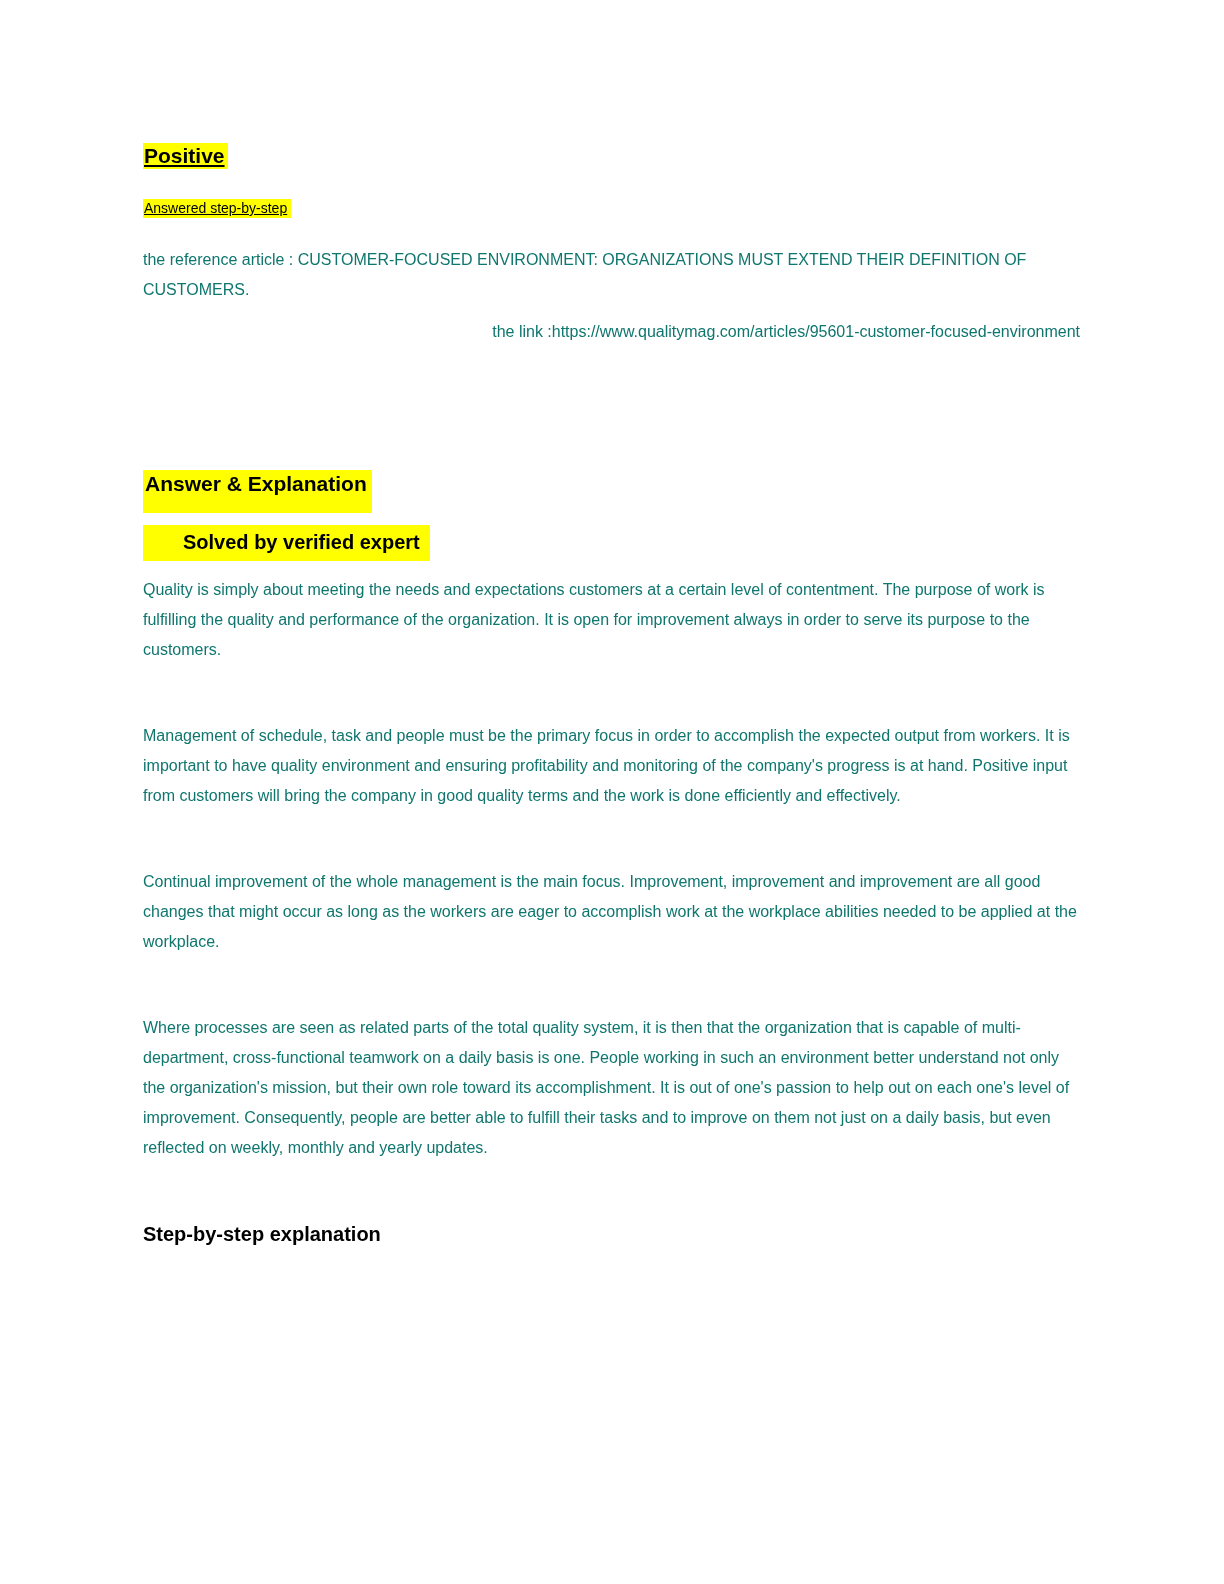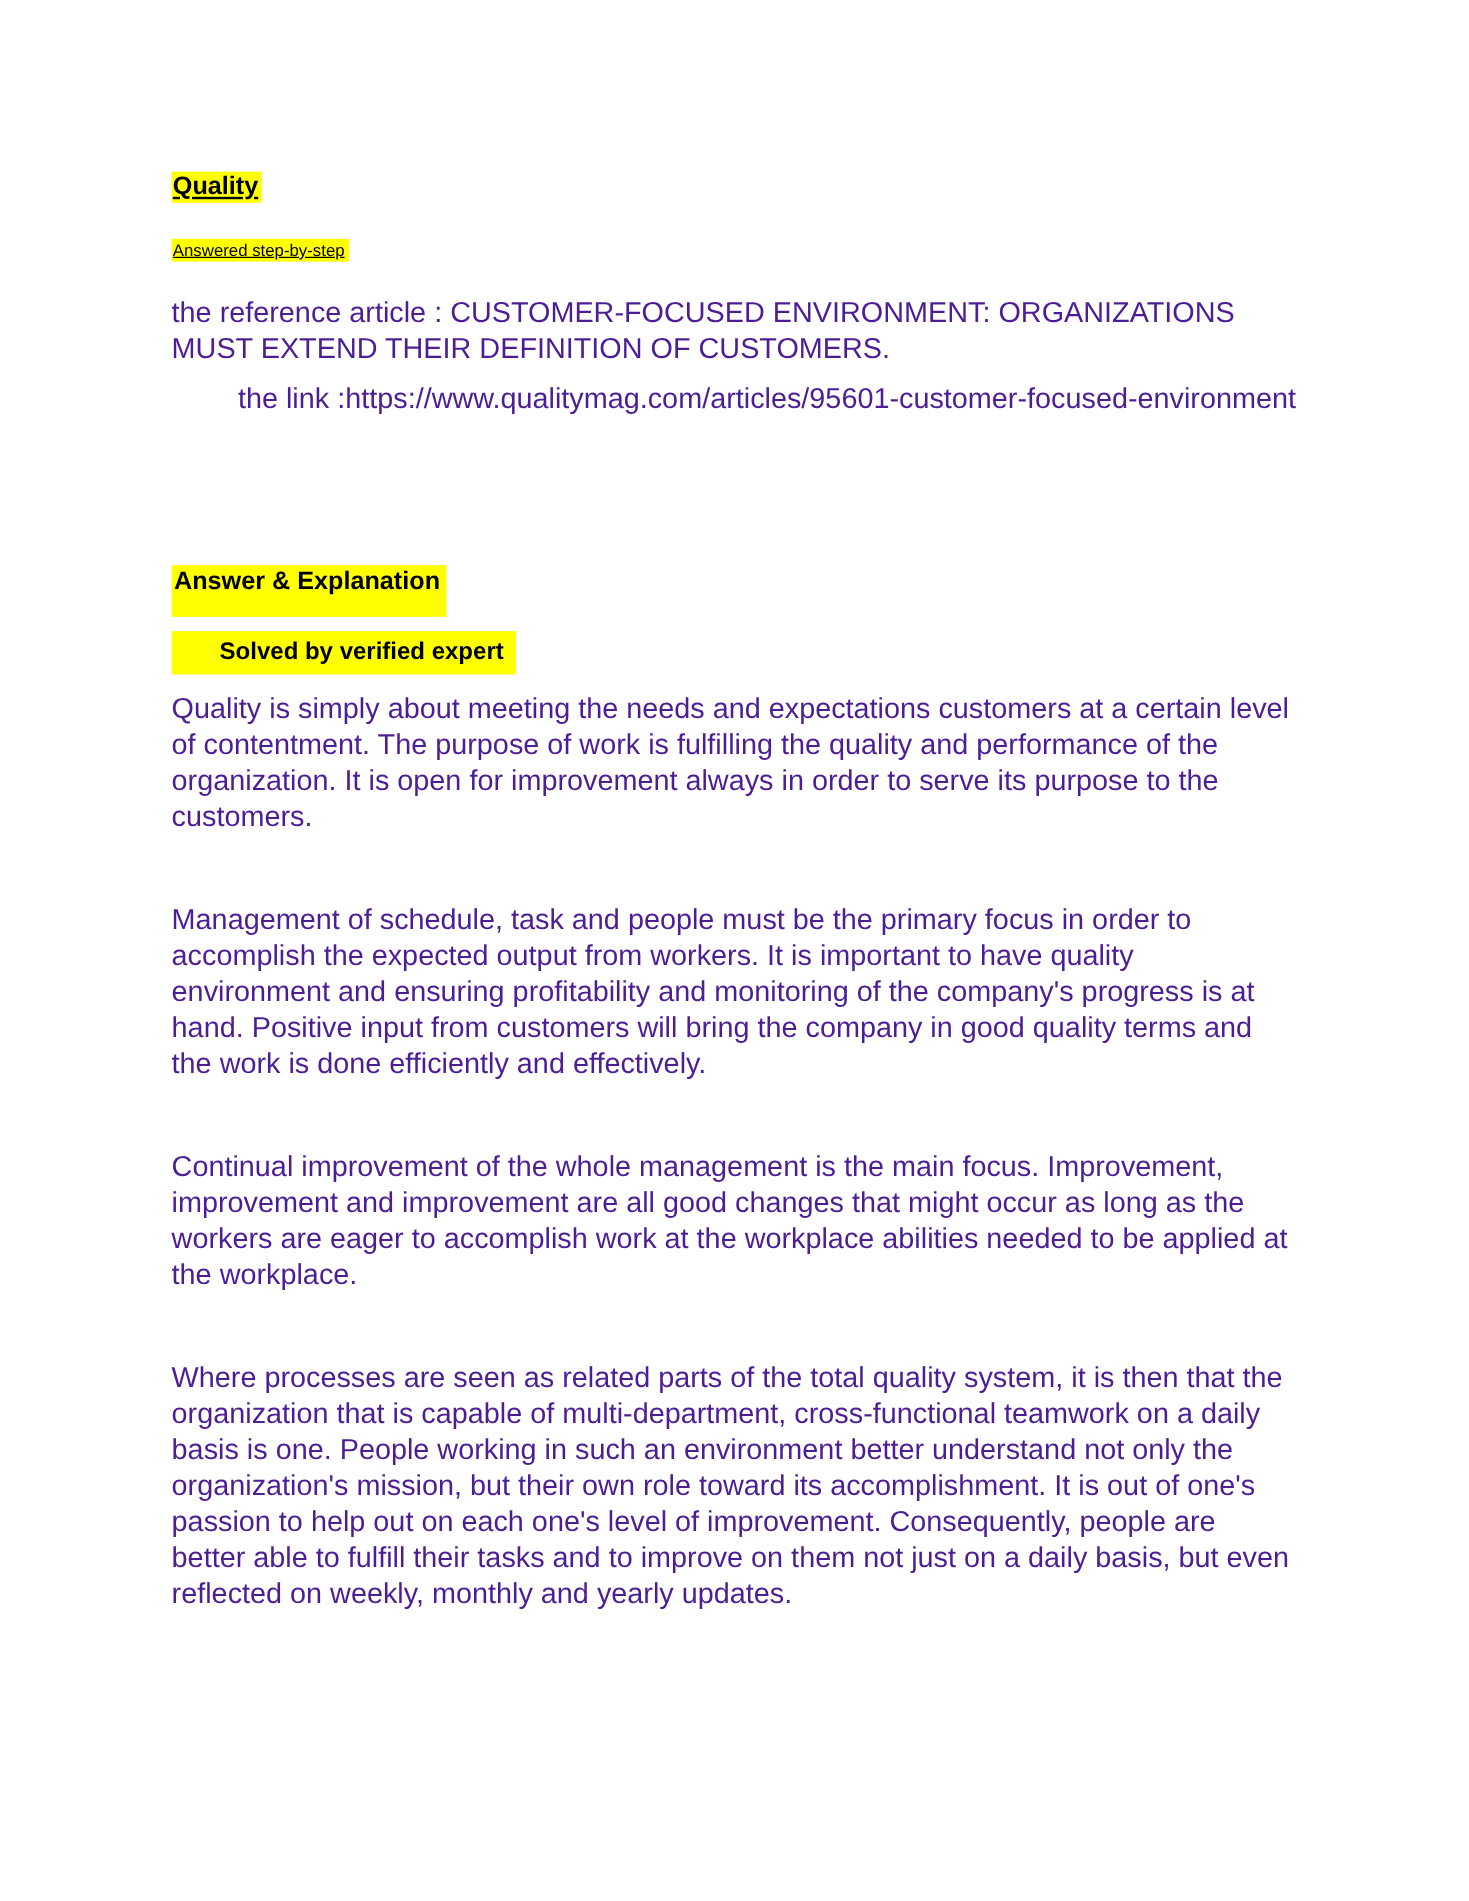--- a/index.html
+++ b/index.html
@@ -36,23 +36,23 @@
   .answered-row { margin-bottom: 24px; line-height: 26px; }
   .answered-label {
     display: inline;
     font-size: 14px;
     font-weight: normal;
     text-decoration: underline;
     padding: 1px 4px 2px 1px;
   }
 
   .body-para {
-    font-size: 24px;
+    font-size: 16px;
     line-height: 30px;
-    color: #4c1d95;
+    color: #0f766e;
   }
 
   .reference-para { margin-bottom: 12px; }
   .link-para { margin-bottom: 124px; text-align: right; }
 
   
   .answer-heading-row { margin-bottom: 26px; line-height: 26px; }
   .answer-heading {
     display: inline;
     font-size: 21px;
@@ -78,21 +78,21 @@
     line-height: 30px;
   }
 </style>
 </head>
 <body>
 
 <div class="page">
   <div class="content">
 
     <div class="question-heading-row">
-      <span class="question-heading hl">Quality</span>
+      <span class="question-heading hl">Positive</span>
     </div>
 
     <div class="answered-row">
       <span class="answered-label hl">Answered step-by-step</span>
     </div>
 
     <p class="body-para reference-para">the reference article : CUSTOMER-FOCUSED ENVIRONMENT: ORGANIZATIONS MUST EXTEND THEIR DEFINITION OF CUSTOMERS.</p>
 
     <p class="body-para link-para">the link :https://www.qualitymag.com/articles/95601-customer-focused-environment</p>
 
@@ -106,15 +106,16 @@
 
     <p class="body-para answer-para">Quality is simply about meeting the needs and expectations customers at a certain level of contentment. The purpose of work is fulfilling the quality and performance of the organization. It is open for improvement always in order to serve its purpose to the customers.</p>
 
     <p class="body-para answer-para">Management of schedule, task and people must be the primary focus in order to accomplish the expected output from workers. It is important to have quality environment and ensuring profitability and monitoring of the company's progress is at hand. Positive input from customers will bring the company in good quality terms and the work is done efficiently and effectively.</p>
 
     <p class="body-para answer-para">Continual improvement of the whole management is the main focus. Improvement, improvement and improvement are all good changes that might occur as long as the workers are eager to accomplish work at the workplace abilities needed to be applied at the workplace.</p>
 
     <p class="body-para answer-para">Where processes are seen as related parts of the total quality system, it is then that the organization that is capable of multi-department, cross-functional teamwork on a daily basis is one. People working in such an environment better understand not only the organization's mission, but their own role toward its accomplishment. It is out of one's passion to help out on each one's level of improvement. Consequently, people are better able to fulfill their tasks and to improve on them not just on a daily basis, but even reflected on weekly, monthly and yearly updates.</p>
 
 
+    <div class="step-heading">Step-by-step explanation</div>
 
   </div>
 </div>
 
 </body></html>

